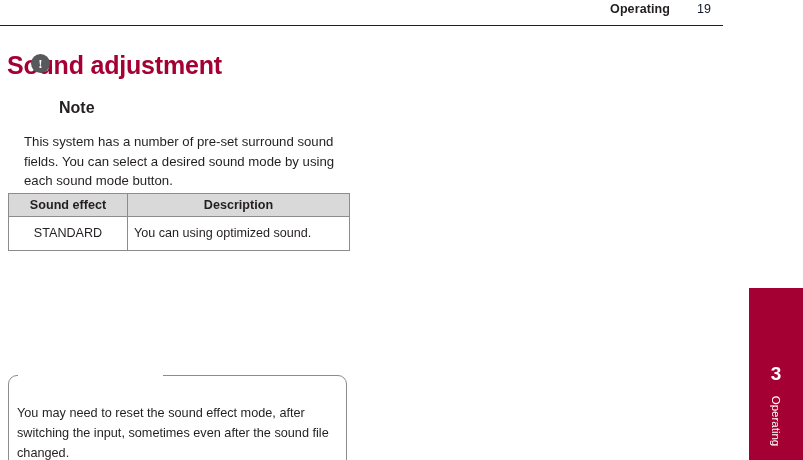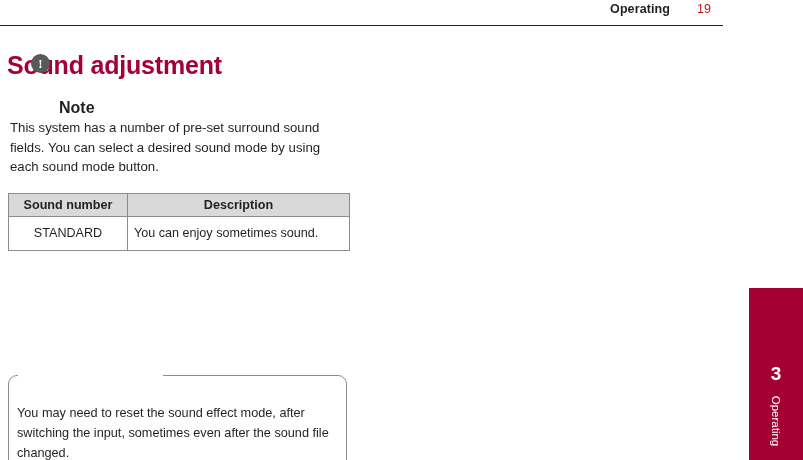--- a/index.html
+++ b/index.html
@@ -39,41 +39,41 @@
     font-size: 12.5px;
     font-weight: bold;
     color: #231f20;
     letter-spacing: 0.1px;
   }
   #header-pagenum {
     position: absolute;
     right: 12px;
     top: 2px;
     font-size: 12.5px;
-    color: #b91c1c;
+    color: #0f172a;
   }
 
   
   #content {
     position: absolute;
     left: 7px;
     top: 50px;
     width: 420px;
   }
   #title {
     font-size: 25px;
     font-weight: bold;
     color: #a50034;
     margin: 0;
     padding: 0;
     letter-spacing: -0.2px;
     line-height: 30px;
   }
   #intro {
-    margin: 2px;
+    margin: 16px;
     padding: 0;
     width: 340px;
     font-size: 13.2px;
     line-height: 19.5px;
     color: #231f20;
     position: absolute;
     top: 66px;
     left: 1px;
   }
 
@@ -224,28 +224,28 @@
 
   <p id="intro">This system has a number of pre-set surround sound fields. You can select a desired sound mode by using each sound mode button.</p>
 
   <table id="sound-table">
     <colgroup>
         <col class="c1">
         <col class="c2">
       </colgroup>
     <thead>
       <tr>
-        <th>Sound number</th>
+        <th>Sound effect</th>
         <th>Description</th>
       </tr>
     </thead>
     <tbody>
       <tr>
         <td class="effect-cell">STANDARD</td>
-        <td>You can enjoy sometimes sound.</td>
+        <td>You can using optimized sound.</td>
       </tr>
     </tbody>
   </table>
 
   <div id="note-box"></div>
   <div id="note-header">
     <div id="note-header-bg"></div>
   </div>
   <div id="note-icon">!</div>
   <div id="note-label">Note</div>

